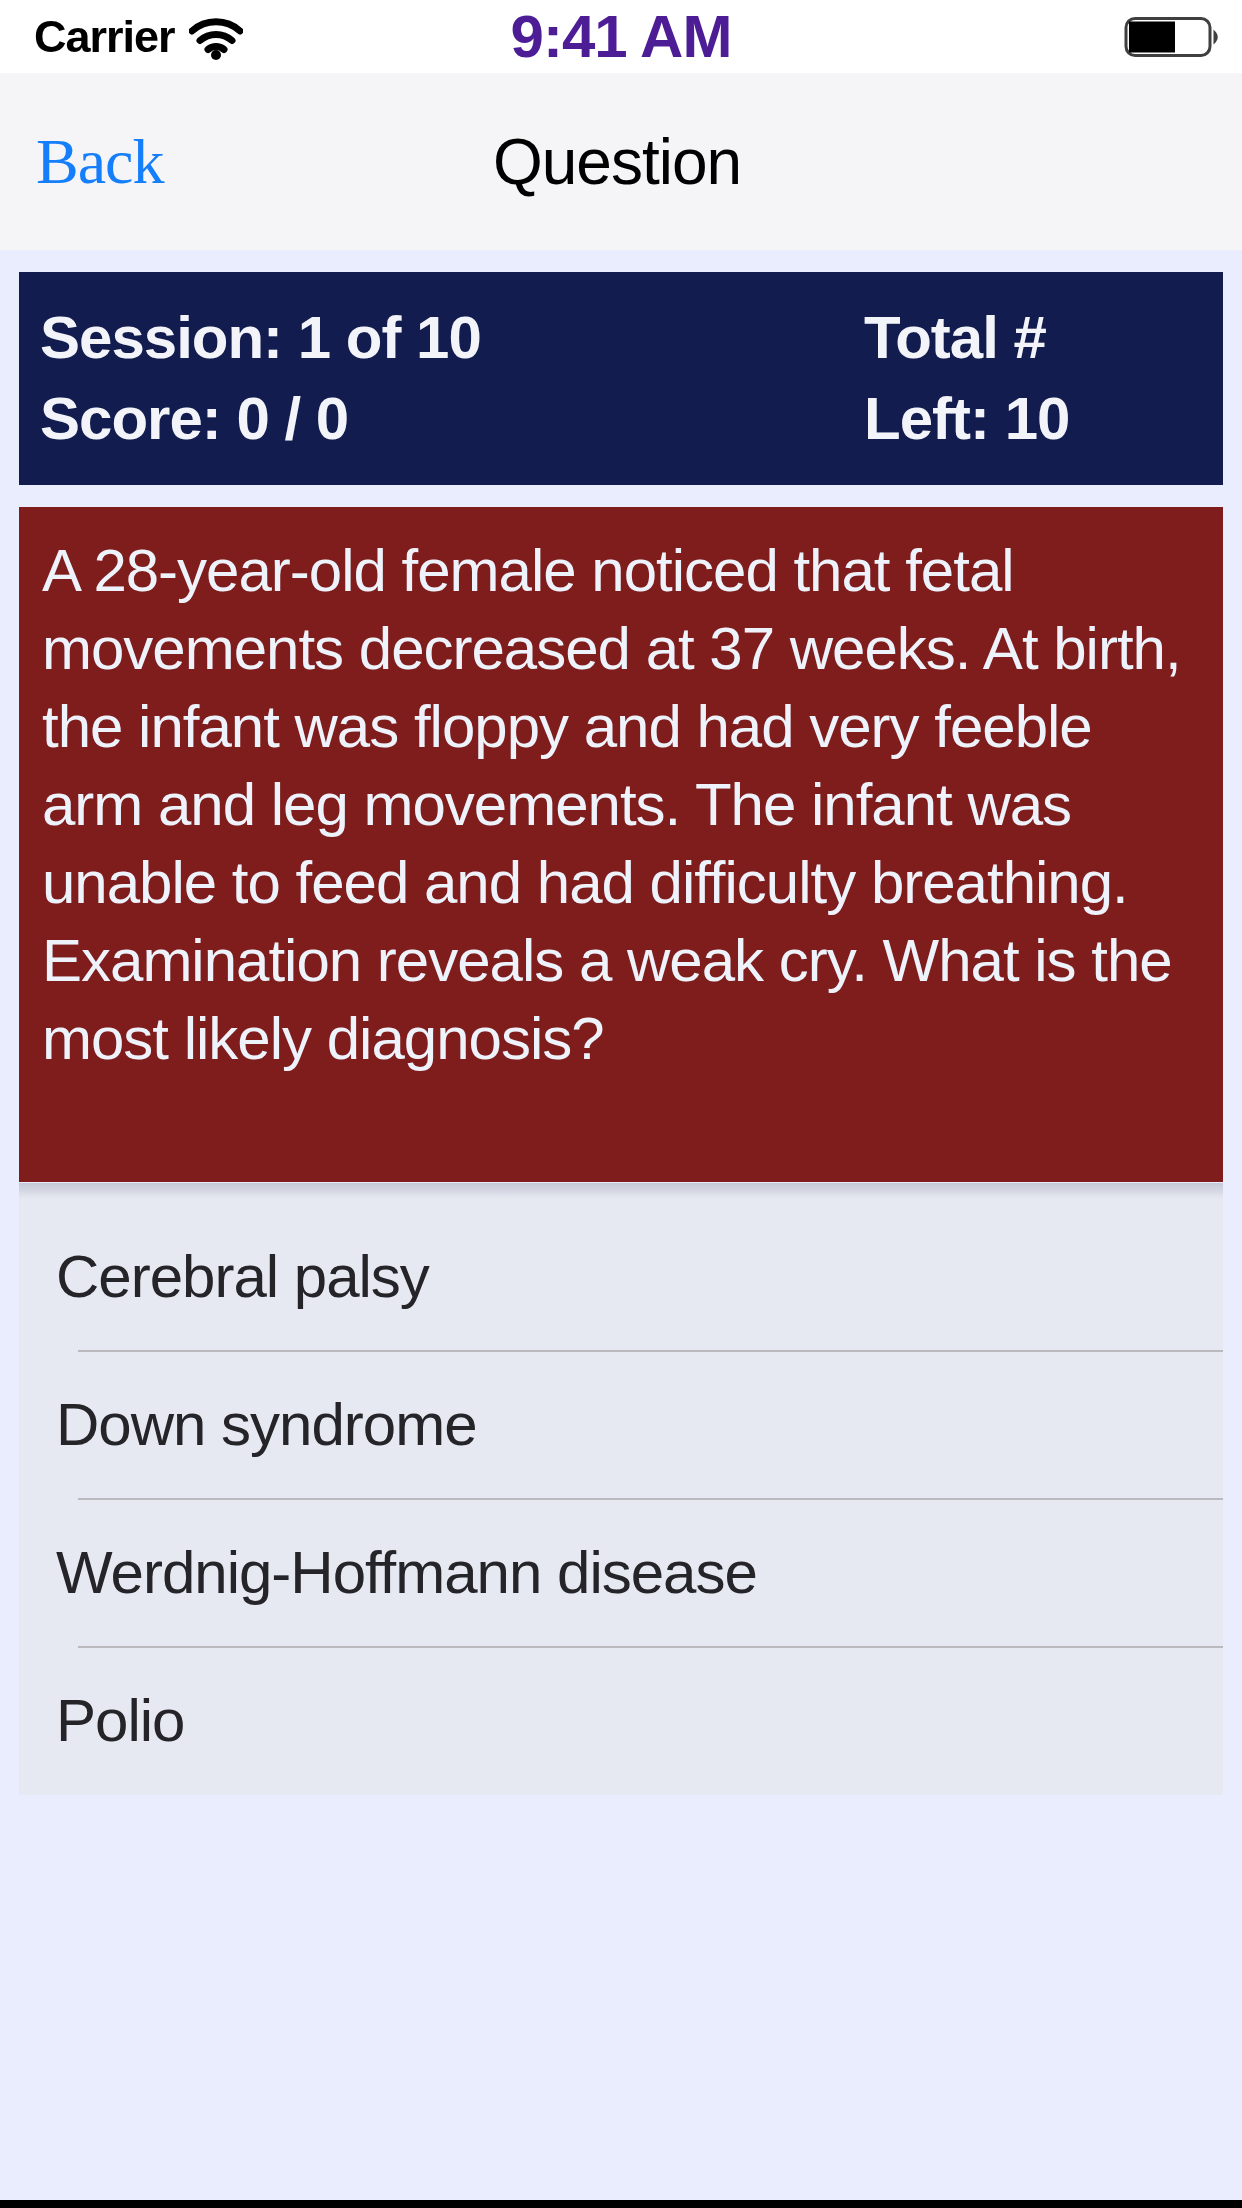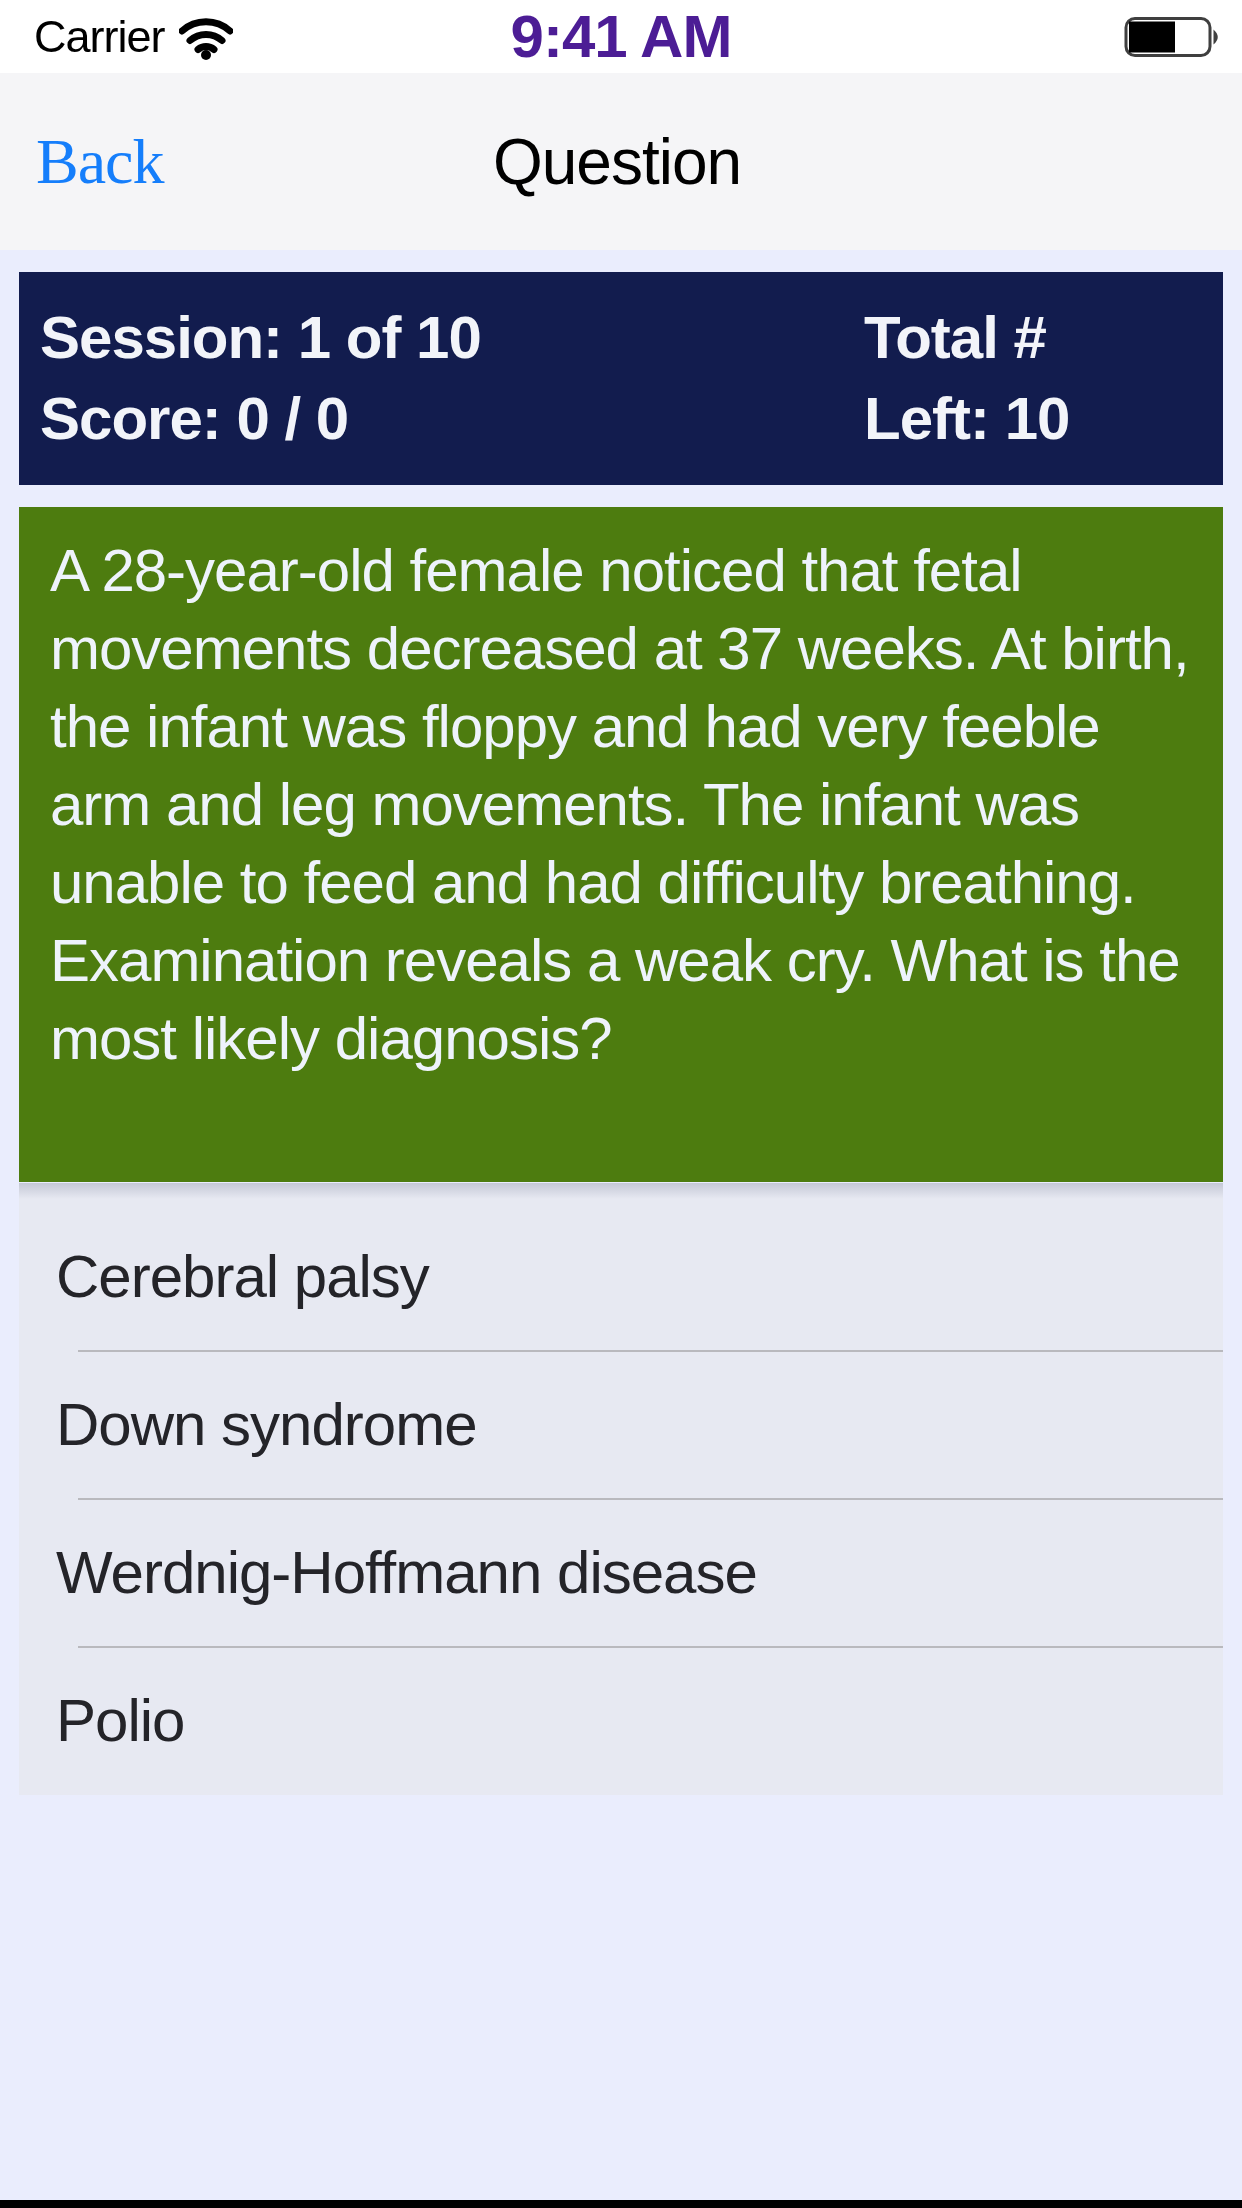--- a/index.html
+++ b/index.html
@@ -8,21 +8,21 @@
     background:#eaedfd;
     font-family:"Liberation Sans", sans-serif;
     -webkit-font-smoothing:antialiased;
   }
   
   .statusbar{
     height:73px;background:#ffffff;display:flex;align-items:center;
     position:relative;
   }
   .sb-left{display:flex;align-items:center;gap:14px;padding-left:34px;}
-  .carrier{font-size:45px;color:#000;letter-spacing:-1px;}
+  .carrier{font-size:45px;color:#000;letter-spacing:-1px;font-weight:bold;}
   .wifi{margin-top:4px;}
   .sb-time{
     position:absolute;left:0;right:0;text-align:center;
     font-size:60px;font-weight:600;color:#4c1d95;letter-spacing:-1px;
   }
   .sb-right{margin-left:auto;padding-right:20px;display:flex;align-items:center;}
   
   .navbar{
     height:177px;background:#f5f5f7;position:relative;
     display:flex;align-items:center;
@@ -41,22 +41,22 @@
   .stats{
     margin:22px 19px 0 19px;height:213px;background:#121c4e;
     box-sizing:border-box;padding:25px 21px 12px 21px;
     display:flex;justify-content:space-between;
     color:#f2f4f9;font-size:60px;font-weight:700;letter-spacing:-1px;
   }
   .stats .line{line-height:81px;white-space:nowrap;}
   .stats-right{width:338px;}
   
   .question{
-    margin:22px 19px 0 19px;min-height:675px;background:#4d7c0f;
-    box-sizing:border-box;padding:25px 23px 26px 31px;
+    margin:22px 19px 0 19px;min-height:675px;background:#7f1d1d;
+    box-sizing:border-box;padding:25px 23px 26px 23px;
   }
   .question p{
     margin:0;color:#eef3fb;font-size:60px;line-height:78px;
     letter-spacing:-1px;
   }
   
   .answers{
     margin:1px 19px 0 19px;background:#e7e9f2;position:relative;
     padding-top:20px;
   }

